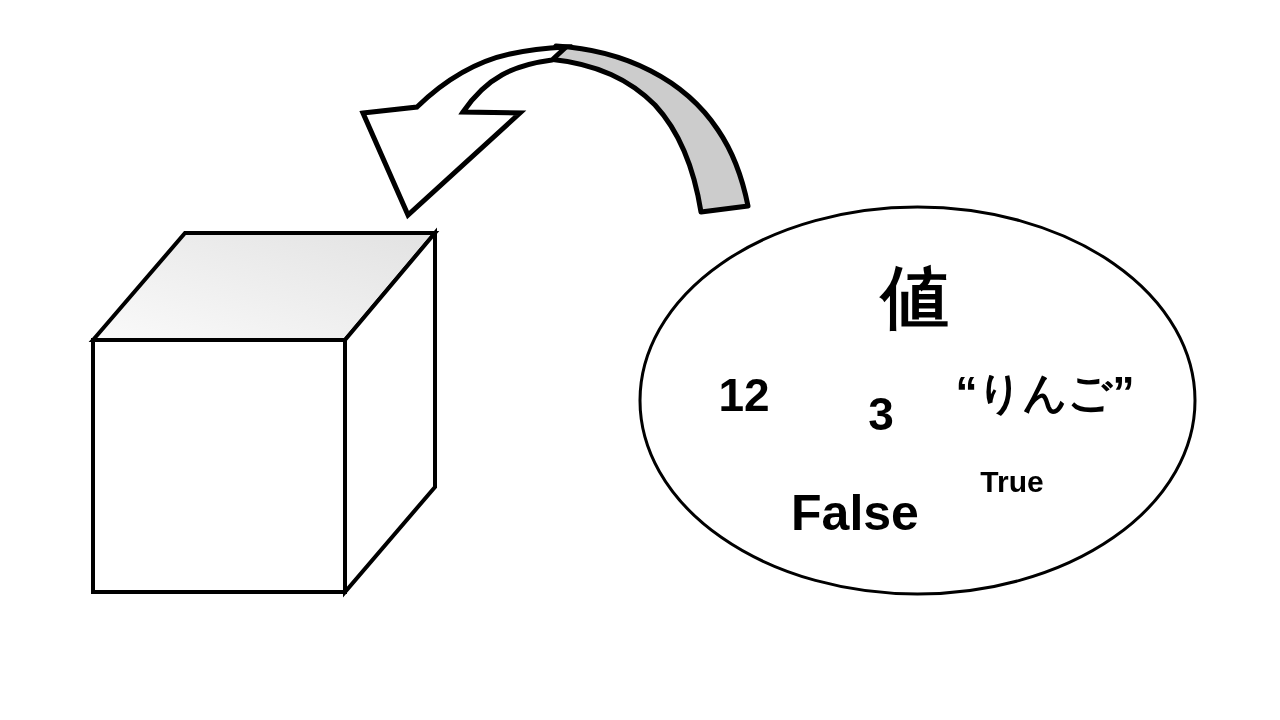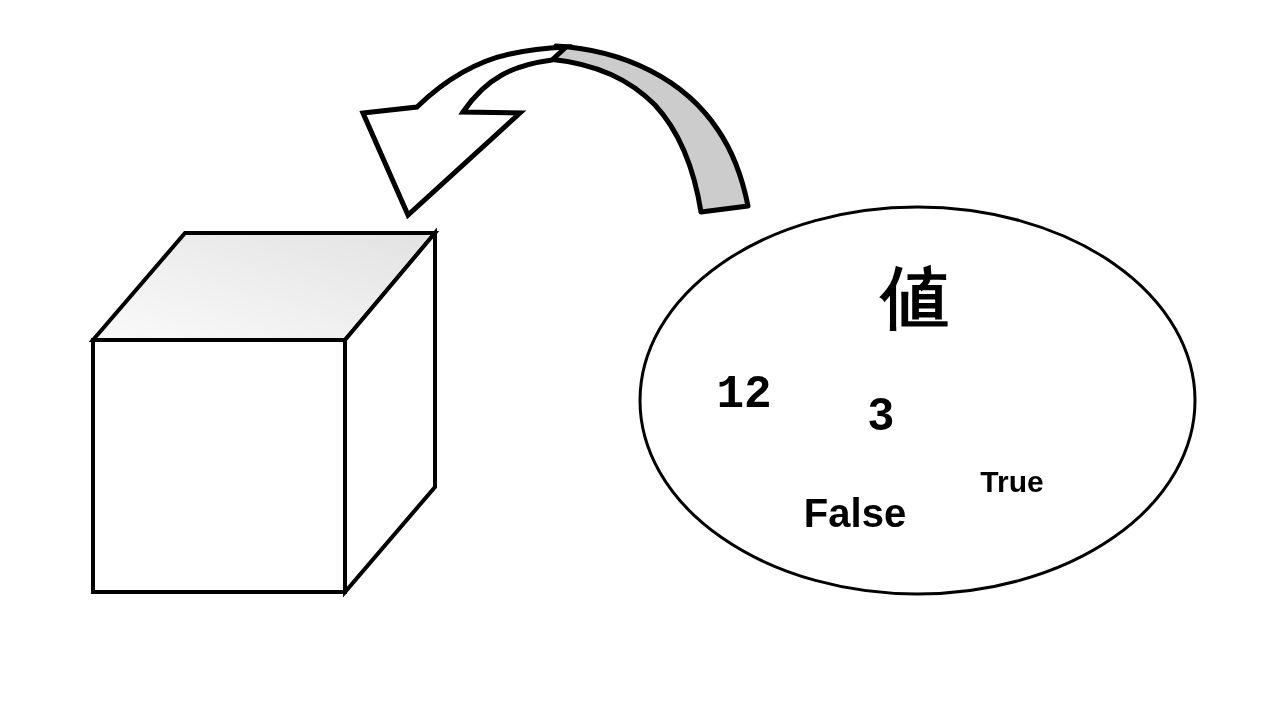--- a/index.html
+++ b/index.html
@@ -20,25 +20,25 @@
   .label {
     position: absolute;
     transform: translate(-50%, -50%);
     white-space: nowrap;
     font-weight: 700;
     color: #000;
     line-height: 1;
   }
   .box-label   { left: 218px;  top: 462px; font-size: 72px; }
   .set-title   { left: 915px;  top: 297px; font-size: 68px; }
-  .val-0       { left: 744px;  top: 395px; font-size: 46px; font-family: Liberation Mono, monospace; }  
+  .val-0       { left: 744px;  top: 395px; font-size: 46px; }  
   .val-1       { left: 881px;  top: 414px; font-size: 46px; }  
   .val-2       { left: 1045px; top: 393px; font-size: 44px; }  
   .val-3       { left: 1012px; top: 482px; font-size: 30px; }  
-  .val-4       { left: 855px;  top: 513px; font-size: 40px; }  
+  .val-4       { left: 855px;  top: 513px; font-size: 50px; }  
 </style>
 </head>
 <body>
 
 <div class="stage">
 
   <svg class="shapes" viewBox="0 0 1280 720" aria-hidden="true">
     <defs>
       <linearGradient id="topFaceGrad" x1="0" y1="1" x2="1" y2="0">
         <stop offset="0" stop-color="#fafafa"></stop>
@@ -57,16 +57,17 @@
     <path d="M93,340 L185,233 L435,233 L345,340 Z" fill="url(#topFaceGrad)" stroke="#000000" stroke-width="4" stroke-linejoin="miter"></path>
     <path d="M345,340 L435,233 L435,487 L345,592 Z" fill="#ffffff" stroke="#000000" stroke-width="4" stroke-linejoin="miter"></path>
     <path d="M93,340 L345,340 L345,592 L93,592 Z" fill="#ffffff" stroke="#000000" stroke-width="4" stroke-linejoin="miter"></path>
   </svg>
 
 
   <div class="label set-title">値</div>
 
   <div class="label val-0">12</div>
   <div class="label val-1">3</div>
+  <div class="label val-2">“りんご”</div>
   <div class="label val-3">True</div>
   <div class="label val-4">False</div>
 
 </div>
 
 </body></html>

